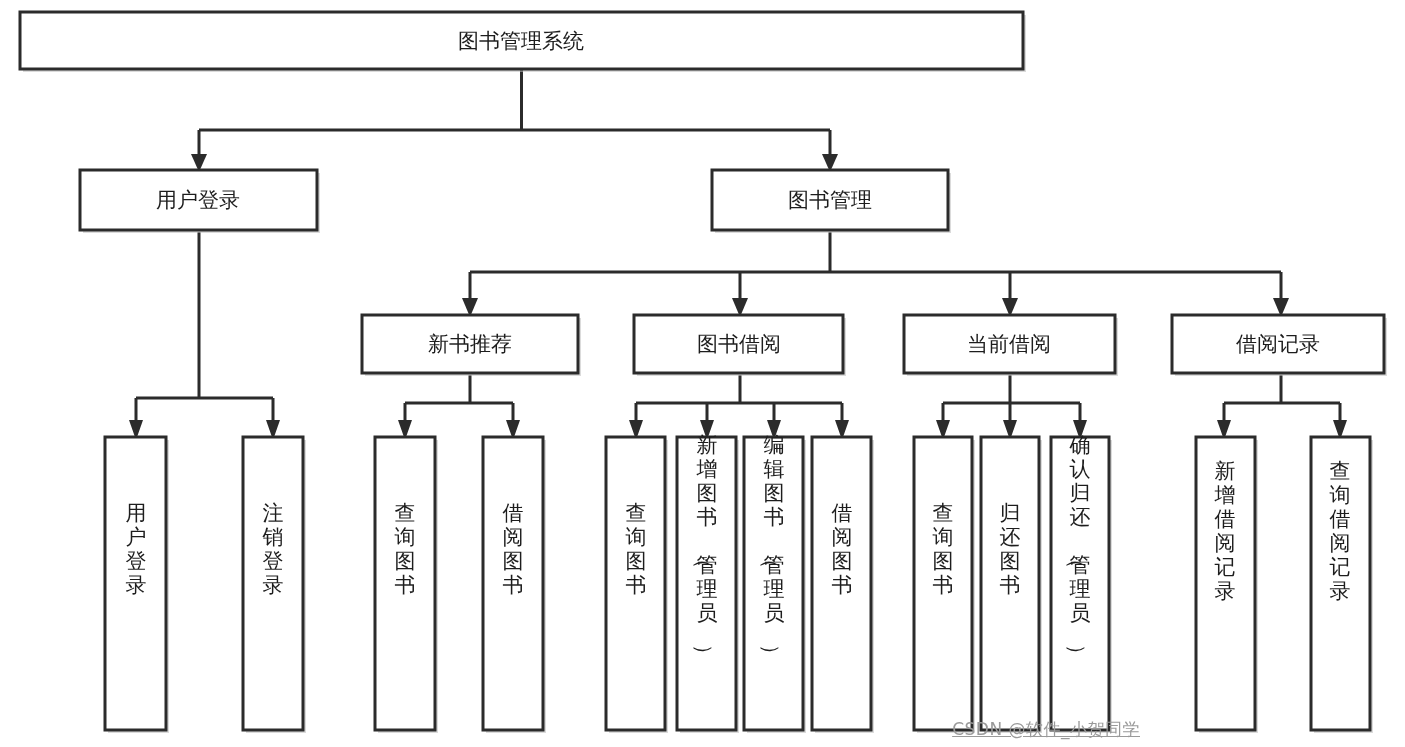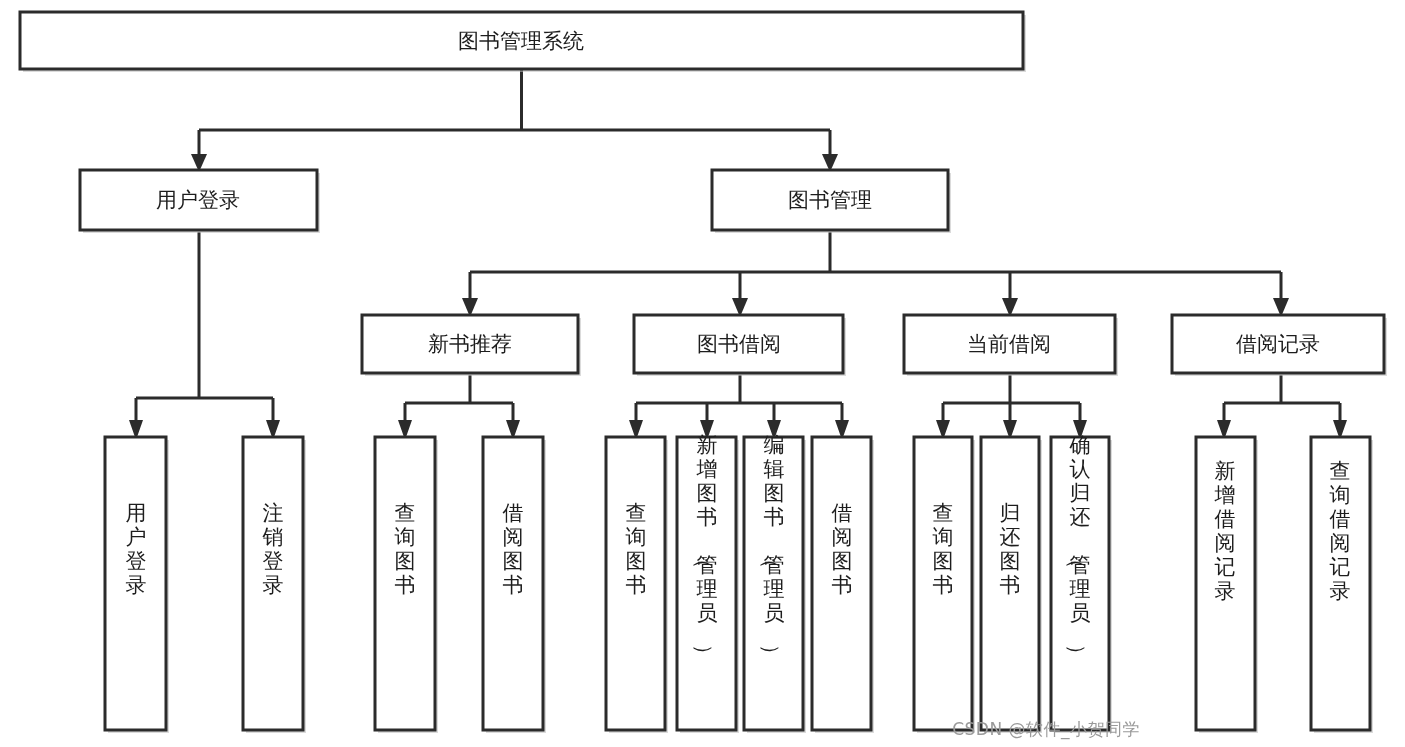--- a/index.html
+++ b/index.html
@@ -61,20 +61,21 @@
   .watermark {
     position: absolute;
     right: 12px;
     bottom: 6px;
     font-family: "DejaVu Sans", "Liberation Sans", sans-serif;
     font-size: 17px;
     color: #9a9a9a;
     letter-spacing: 0.5px;
     white-space: nowrap;
     pointer-events: none;
+    text-decoration: underline;
   }
 </style>
 </head>
 <body>
 
 <div id="diagram-root">
 
   <svg id="tree-svg" viewBox="0 0 1405 747">
     <defs>
       <g id="arrowdef"></g>

